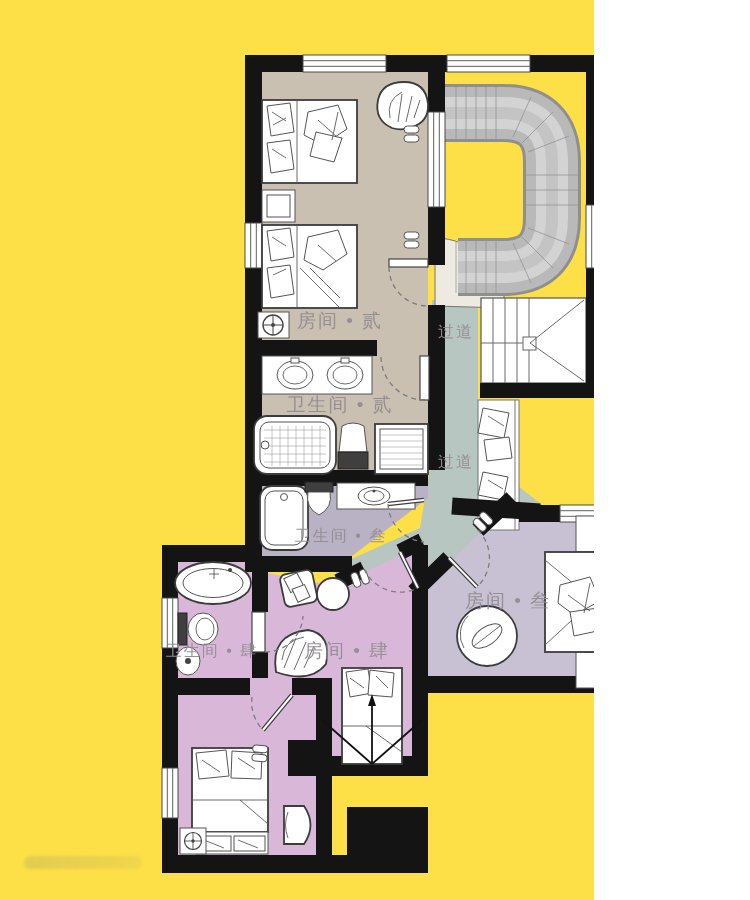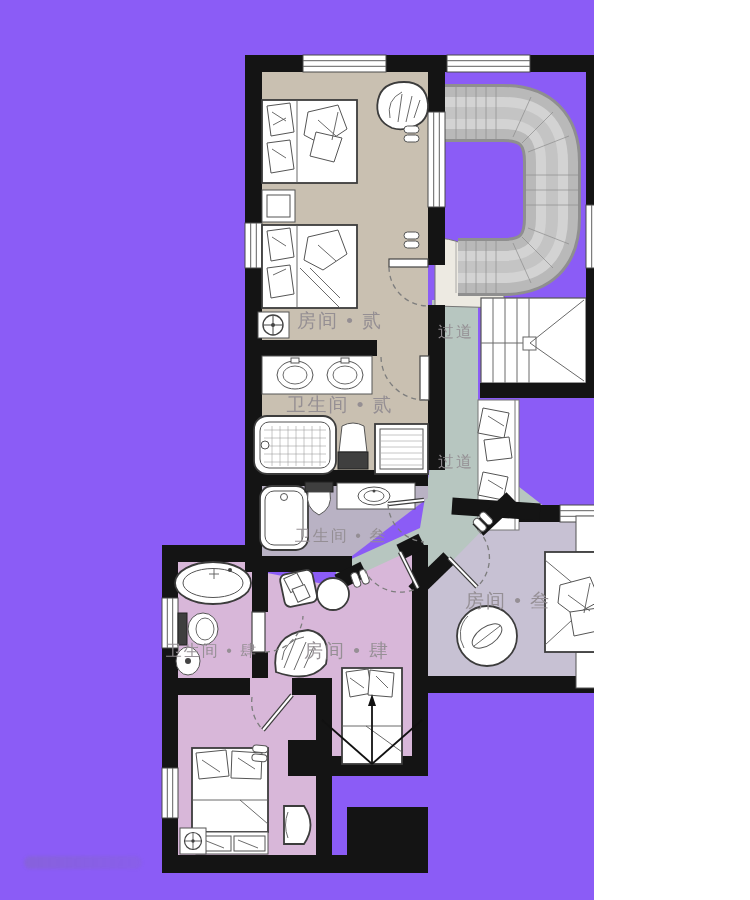--- a/index.html
+++ b/index.html
@@ -1,16 +1,16 @@
 <!DOCTYPE html>
 <html style="--wall: #141414; --room2: #c9c0b1; --corridor: #b7c6c0; --room3: #c7c1d3; --bath3: #b9b2c4; --room4: #d8b7d9; --fan: #edeae2; --slide_edge: #8f8f8f; --slide_body: #b9b9b9; --slide_light: #d3d3d3; --slide_mid: #c4c4c4; --labeltext: #938d92;"><head>
 <meta charset="utf-8">
 <style>
   html,body{margin:0;padding:0;background:#fff;}
-  .stage{position:relative;width:594px;height:900px;background:#8b5cf6;overflow:hidden;
+  .stage{position:relative;width:594px;height:900px;background:#fde047;overflow:hidden;
          font-family:"Liberation Sans",sans-serif;}
   svg{position:absolute;left:0;top:0;}
   
   .w{fill:var(--wall);}
   .wallseg{stroke:var(--wall);stroke-width:16;stroke-linecap:butt;}
   .win{fill:#ffffff;stroke:#4a4a4a;stroke-width:1;}
   .winline{stroke:#5f5f5f;stroke-width:1;}
   .furn{fill:#ffffff;stroke:#3c3c3c;stroke-width:1.8;}
   .furn-thin{fill:#ffffff;stroke:#555555;stroke-width:1;}
   .sk{fill:none;stroke:#5a5a5a;stroke-width:0.9;}

